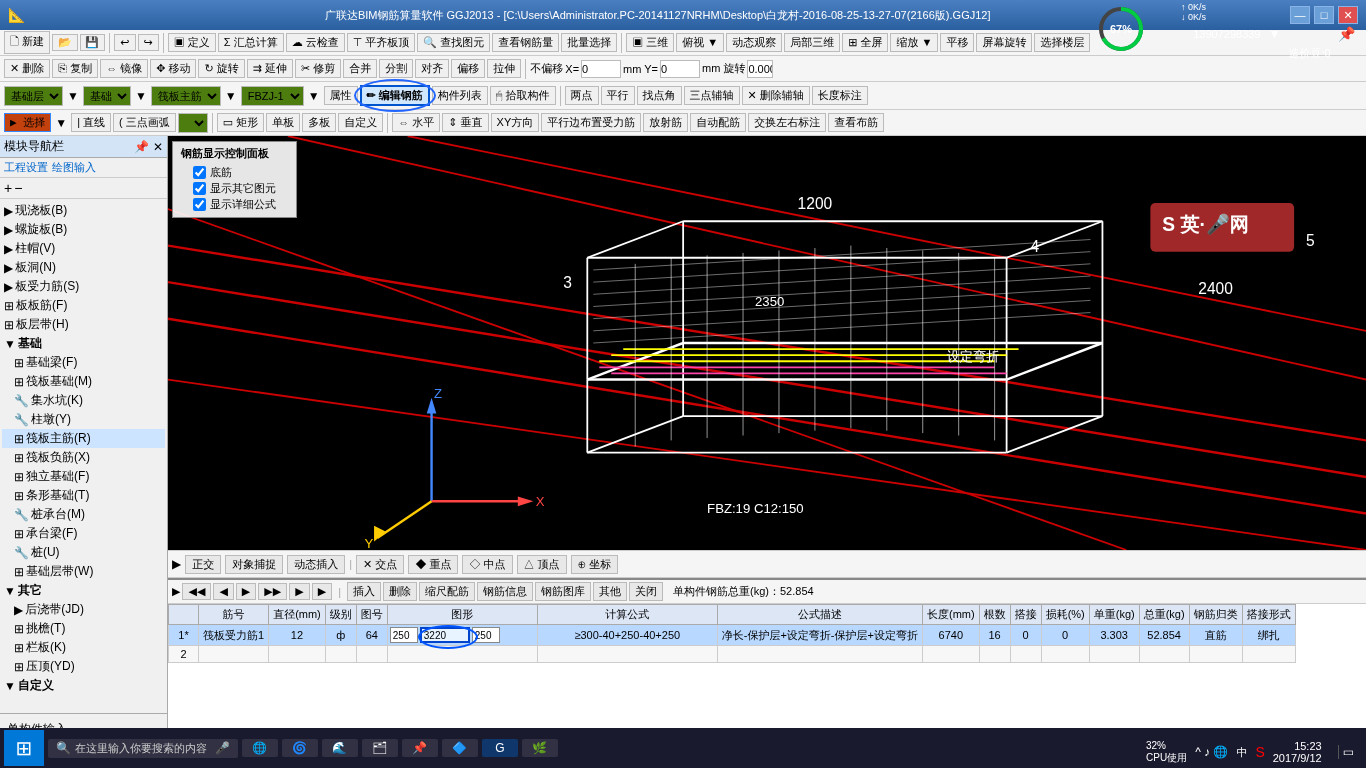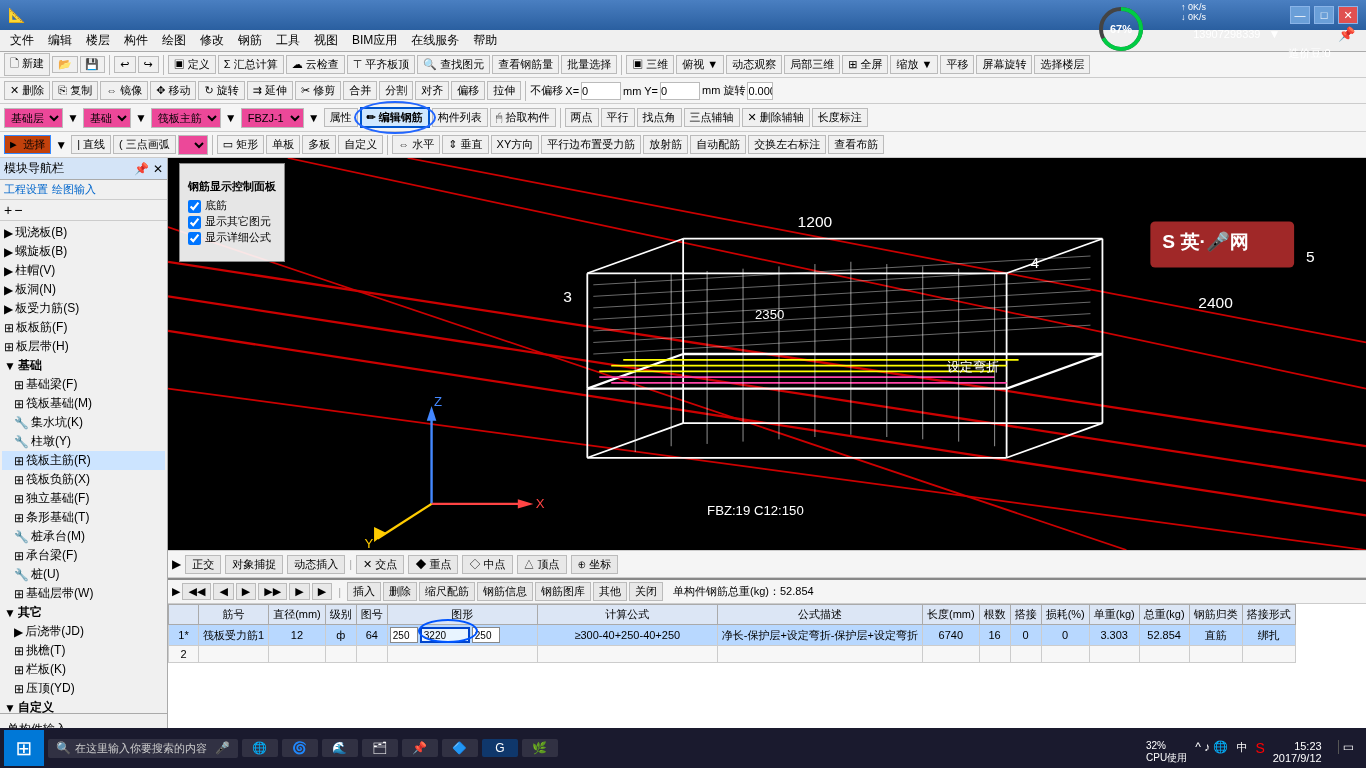--- a/index.html
+++ b/index.html
@@ -135,33 +135,33 @@
       flex: 1;
       background: #000;
       position: relative;
       overflow: hidden;
     }
 
     
     #rebar-panel {
       position: absolute;
       top: 5px;
-      left: 11px;
+      left: 4px;
       background: rgba(255,255,255,0.9);
       border: 1px solid #888;
-      padding: 15px 8px;
+      padding: 4px 8px;
       font-size: 11px;
       z-index: 10;
     }
     #rebar-panel-title {
       font-weight: bold;
       margin-bottom: 4px;
       font-size: 11px;
     }
-    .rebar-check { display: flex; align-items: flex-end; gap: 4px; margin: 1px 0; }
+    .rebar-check { display: flex; align-items: center; gap: 4px; margin: 1px 12px; }
 
     
     #canvas-svg {
       width: 100%;
       height: 100%;
     }
 
     
     #snapbar {
       height: 28px;
@@ -282,21 +282,21 @@
       align-items: center;
       padding: 0 8px;
       gap: 20px;
       font-size: 11px;
     }
 
     .dropdown-select {
       height: 20px;
       font-size: 11px;
       border: 1px solid #bbb;
-      background: #ec4899;
+      background: #4d7c0f;
       padding: 0 2px;
     }
 
     
     #app {
       width: 1366px;
       height: 768px;
       display: flex;
       flex-direction: column;
       position: relative;
@@ -310,40 +310,41 @@
 
     #right-content {
       flex: 1;
       display: flex;
       flex-direction: column;
       overflow: hidden;
     }
 
     .figure-cell {
       display: flex;
-      align-items: flex-end;
+      align-items: flex-start;
       gap: 2px;
     }
     .figure-box {
       border: 1px solid #888;
       background: white;
       height: 16px;
       display: flex;
       align-items: center;
       font-size: 10px;
       padding: 0 2px;
     }
   </style>
 </head>
 <body>
 
 <div id="app">
 
   <div id="titlebar">
     <span style="font-size:14px;">📐</span>
+    <span style="font-size:11px; overflow:hidden; text-overflow:ellipsis; white-space:nowrap; max-width:900px;">广联达BIM钢筋算量软件 GGJ2013 - [C:\Users\Administrator.PC-20141127NRHM\Desktop\白龙村-2016-08-25-13-27-07(2166版).GGJ12]</span>
     <div style="position:absolute; right:160px; top:2px; display:flex; flex-direction:column; align-items:center;">
       <span style="color:white;font-size:9px;">↑ <span>0K/s</span></span>
       <span style="color:white;font-size:9px;">↓ <span>0K/s</span></span>
     </div>
     <div style="position:absolute; right:220px; top:4px; width:50px; height:50px; z-index:100;">
       <svg width="50" height="50" viewBox="0 0 50 50">
         <circle cx="25" cy="25" r="20" fill="none" stroke="#444" stroke-width="4"></circle>
         <circle cx="25" cy="25" r="20" fill="none" stroke="#00cc44" stroke-width="4" stroke-dasharray="84 44" stroke-dashoffset="0" transform="rotate(-90 25 25)"></circle>
         <text x="25" y="29" text-anchor="middle" fill="white" font-size="11" font-weight="bold">67%</text>
       </svg>
@@ -354,34 +355,20 @@
       <span style="color:white;font-size:11px;margin-top:40px;">造价豆:0</span>
       <span style="color:white;font-size:14px;cursor:pointer;">📌</span>
     </div>
     <div id="titlebar-controls">
       <div class="title-btn">—</div>
       <div class="title-btn">□</div>
       <div class="title-btn close-btn">✕</div>
     </div>
   </div>
 
-  <div id="menubar">
-    <div class="menu-item">文件</div>
-    <div class="menu-item">编辑</div>
-    <div class="menu-item">楼层</div>
-    <div class="menu-item">构件</div>
-    <div class="menu-item">绘图</div>
-    <div class="menu-item">修改</div>
-    <div class="menu-item">钢筋</div>
-    <div class="menu-item">工具</div>
-    <div class="menu-item">视图</div>
-    <div class="menu-item">BIM应用</div>
-    <div class="menu-item">在线服务</div>
-    <div class="menu-item">帮助</div>
-  </div>
 
   <div class="toolbar">
     <button class="toolbar-btn">🗋 新建</button>
     <button class="toolbar-btn">📂</button>
     <button class="toolbar-btn">💾</button>
     <span class="toolbar-sep"></span>
     <button class="toolbar-btn">↩</button>
     <button class="toolbar-btn">↪</button>
     <span class="toolbar-sep"></span>
     <button class="toolbar-btn">▣ 定义</button>
@@ -858,21 +845,21 @@
       <span style="margin-left:4px; cursor:pointer;">🎤</span>
     </div>
     <div class="taskbar-item" style="width:36px; justify-content:center;">🌐</div>
     <div class="taskbar-item" style="width:36px; justify-content:center;">🌀</div>
     <div class="taskbar-item" style="width:36px; justify-content:center;">🌊</div>
     <div class="taskbar-item" style="width:36px; justify-content:center;">🗂</div>
     <div class="taskbar-item" style="width:36px; justify-content:center;">📌</div>
     <div class="taskbar-item" style="width:36px; justify-content:center;">🔷</div>
     <div class="taskbar-item" style="width:36px; justify-content:center; background:rgba(0,100,200,0.4);">G</div>
     <div class="taskbar-item" style="width:36px; justify-content:center;">🌿</div>
-    <div style="margin-left:auto; display:flex; align-items:flex-start; gap:8px; padding-right:8px;margin-top:8px;">
+    <div style="margin-left:auto; display:flex; align-items:center; gap:8px; padding-right:8px;margin-top:8px;">
       <span style="color:white;font-size:10px;">
         <span>32%</span><br>
         <span>CPU使用</span>
       </span>
       <span style="color:white; font-size:12px;">^ ♪ 🌐</span>
       <span style="color:white; font-size:11px;">中</span>
       <span style="color:red; font-size:14px;">S</span>
       <div class="taskbar-clock">
         <div>15:23</div>
         <div>2017/9/12</div>

